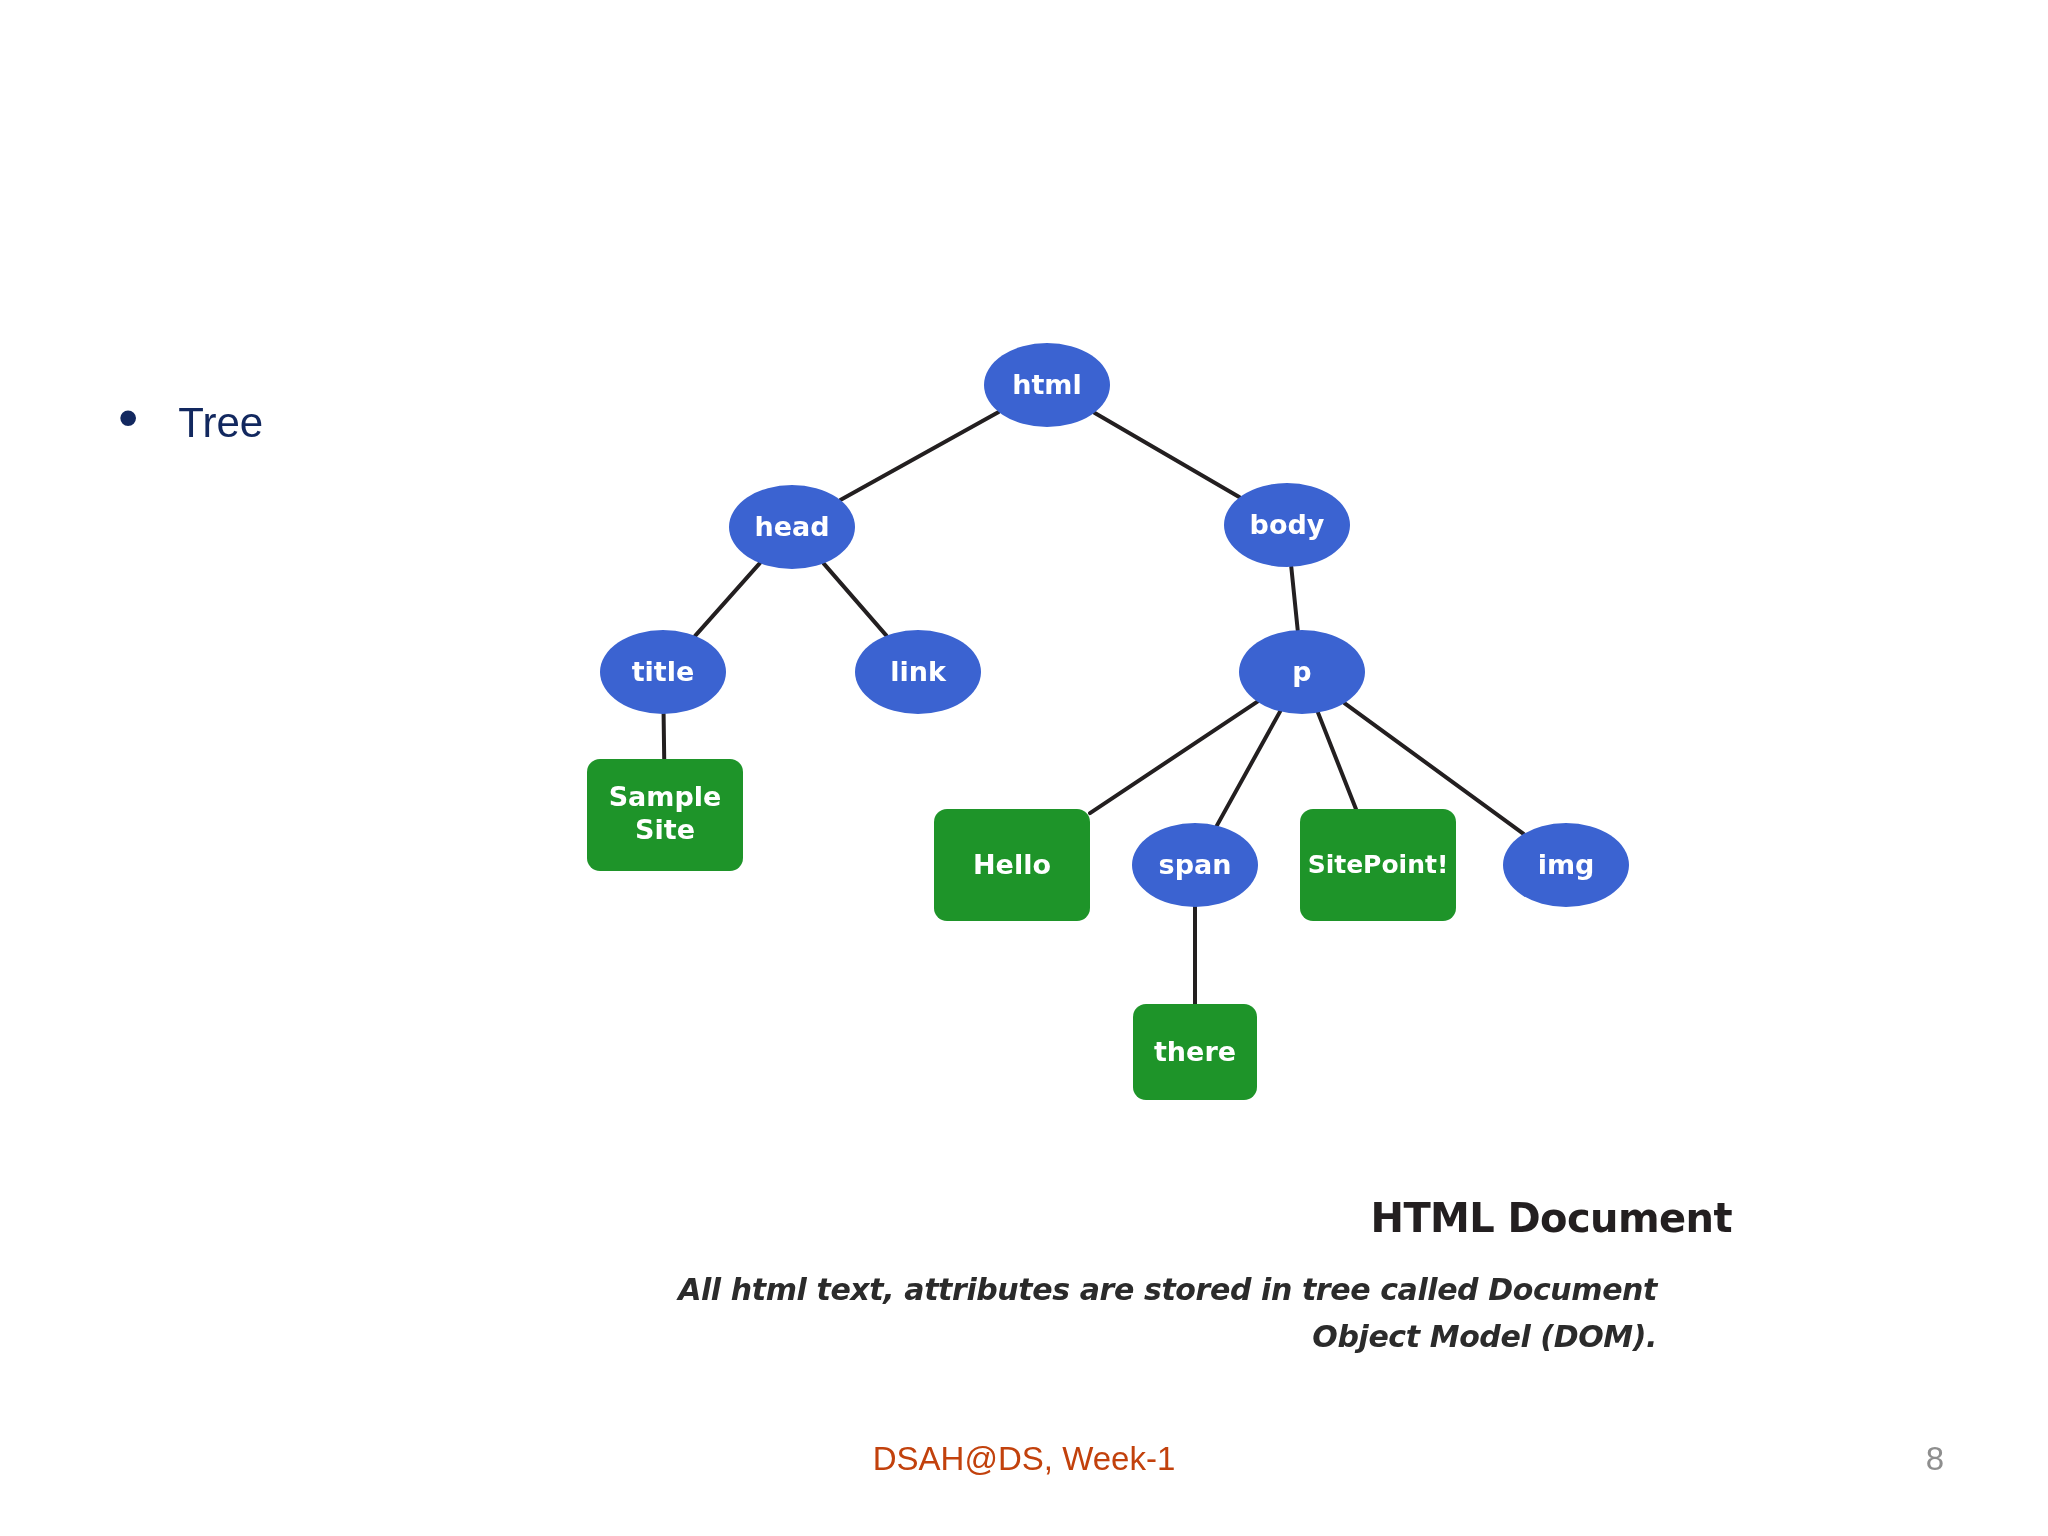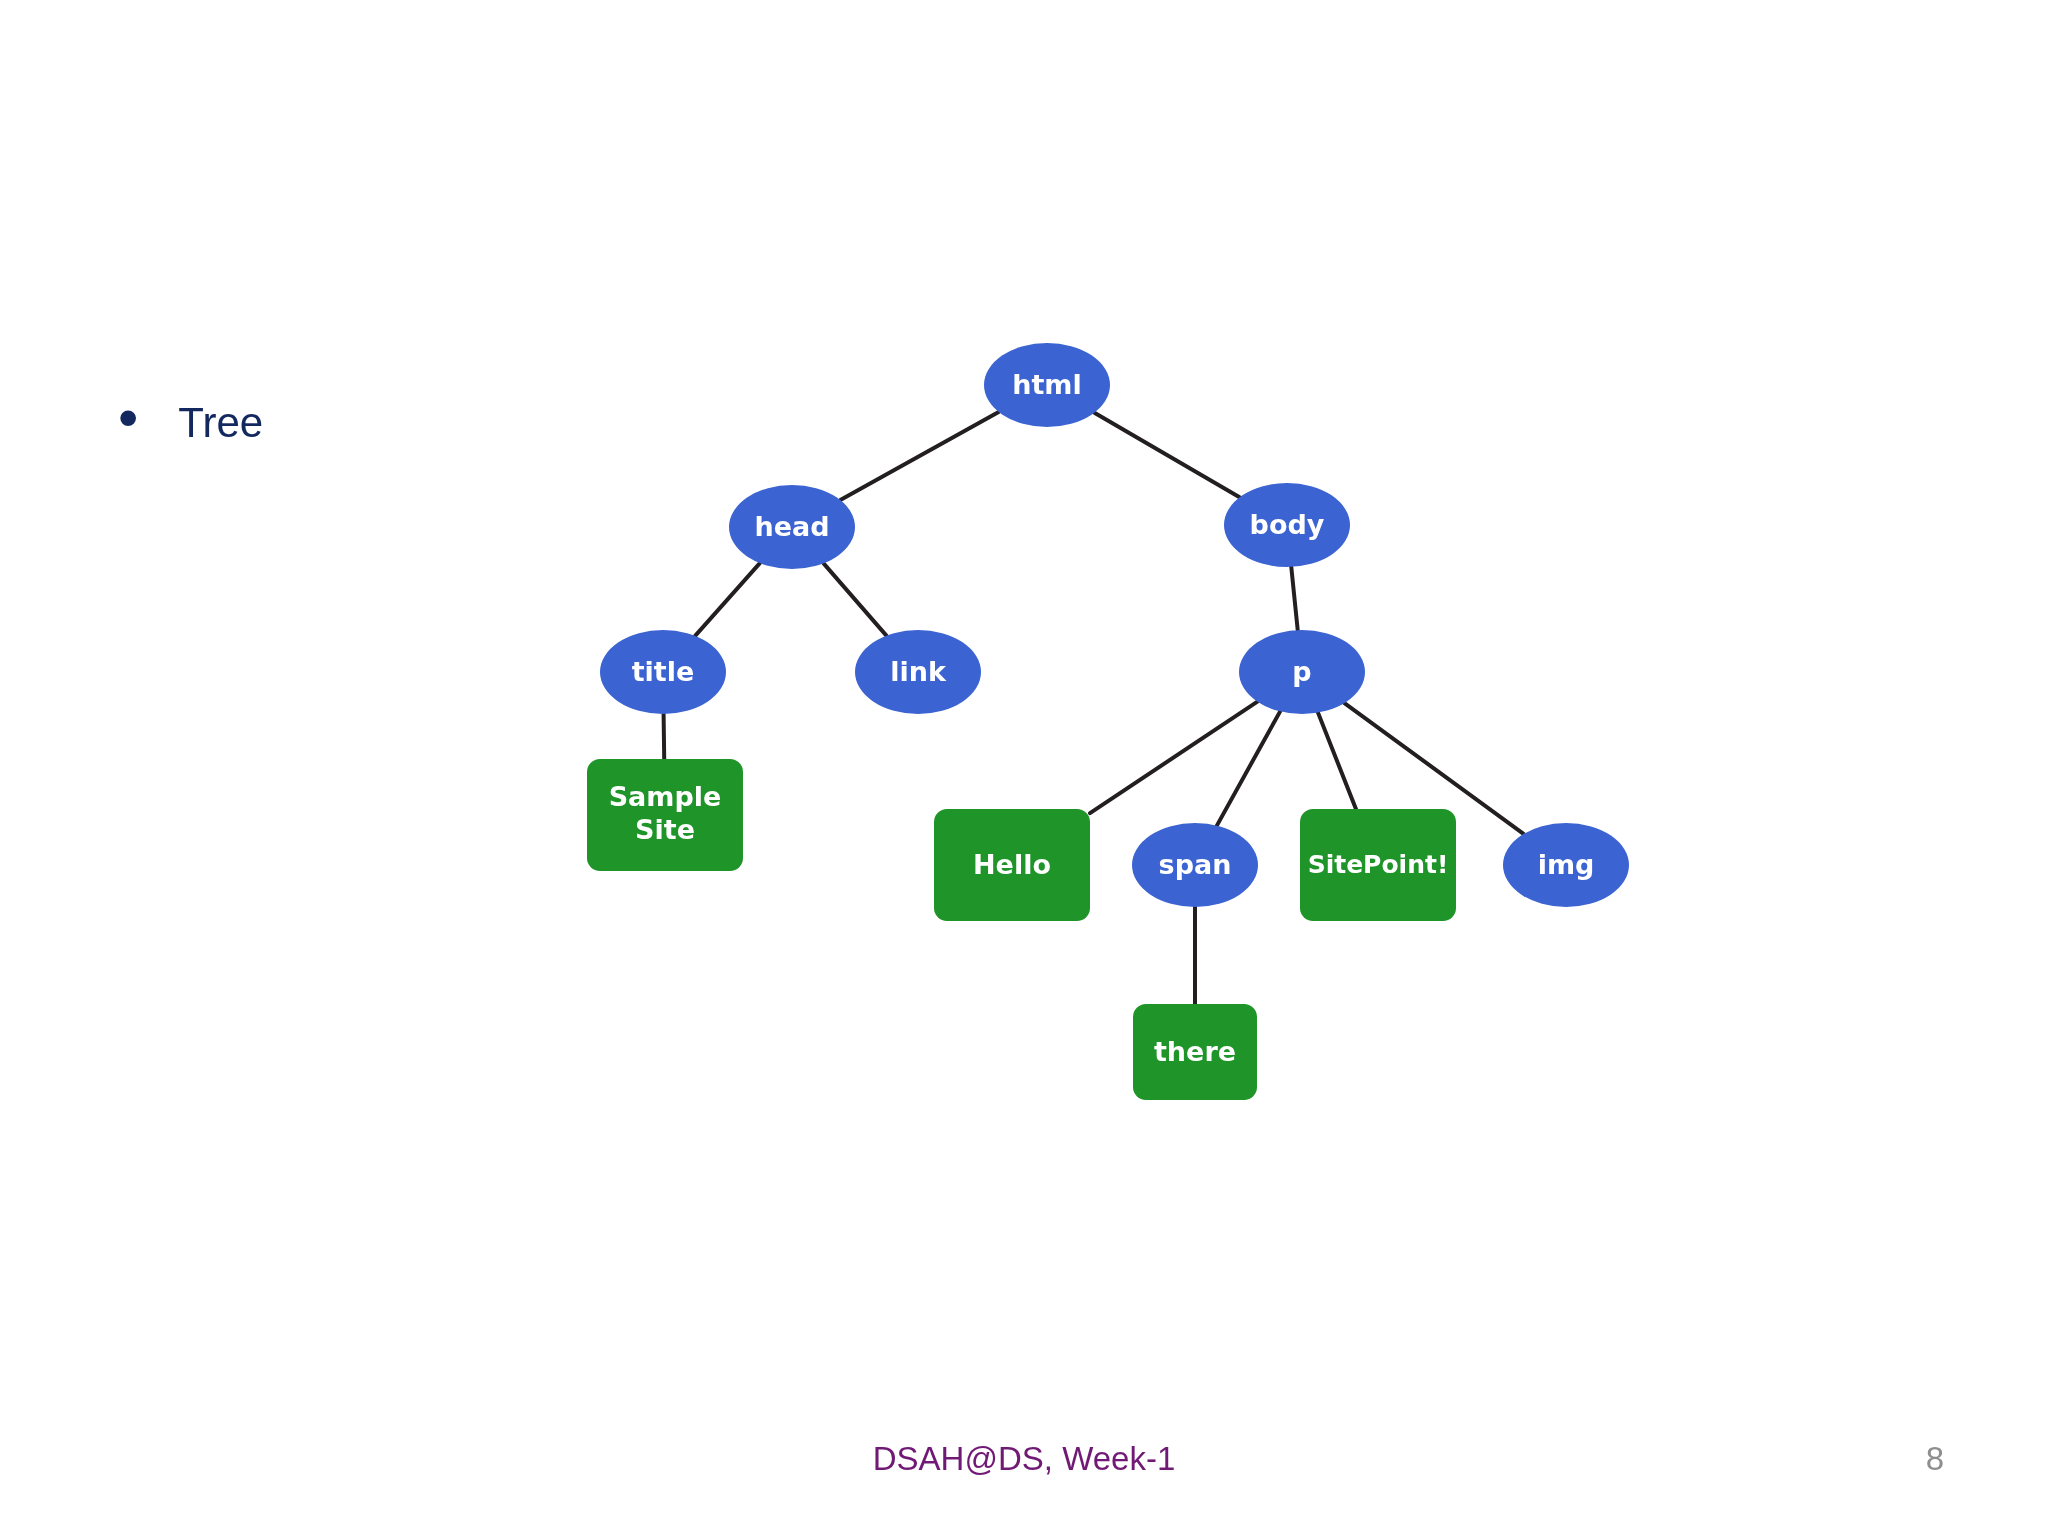--- a/index.html
+++ b/index.html
@@ -109,21 +109,21 @@
   }
 
   
   #footer-center {
     position: absolute;
     left: 0;
     top: 1440px;
     width: 2048px;
     text-align: center;
     font-size: 33px;
-    color: #701a75;
+    color: #c2410c;
   }
   #footer-page-number {
     position: absolute;
     right: 104px;
     top: 1440px;
     font-size: 33px;
     color: #8e8e8e;
     text-align: right;
   }
 
@@ -217,18 +217,22 @@
             <ellipse cx="1006" cy="565" rx="63" ry="42" fill="#3b63d1"></ellipse>
             <text x="1006" y="566" class="node-label" font-size="27">img</text>
           </g>
           <g>
             <rect x="573" y="704" width="124" height="96" rx="13" ry="13" fill="#1e9429"></rect>
             <text x="635" y="753" class="node-label" font-size="27">there</text>
           </g>
         </g>
     </svg>
 
+    <div id="figure-caption">
+      <div id="caption-heading">HTML Document</div>
+      <div id="caption-body">All html text, attributes are stored in tree called Document Object Model (DOM).</div>
+    </div>
   </div>
 
   <div id="footer-center">DSAH@DS, Week-1</div>
   <div id="footer-page-number">8</div>
 
 </div>
 
 </body></html>

